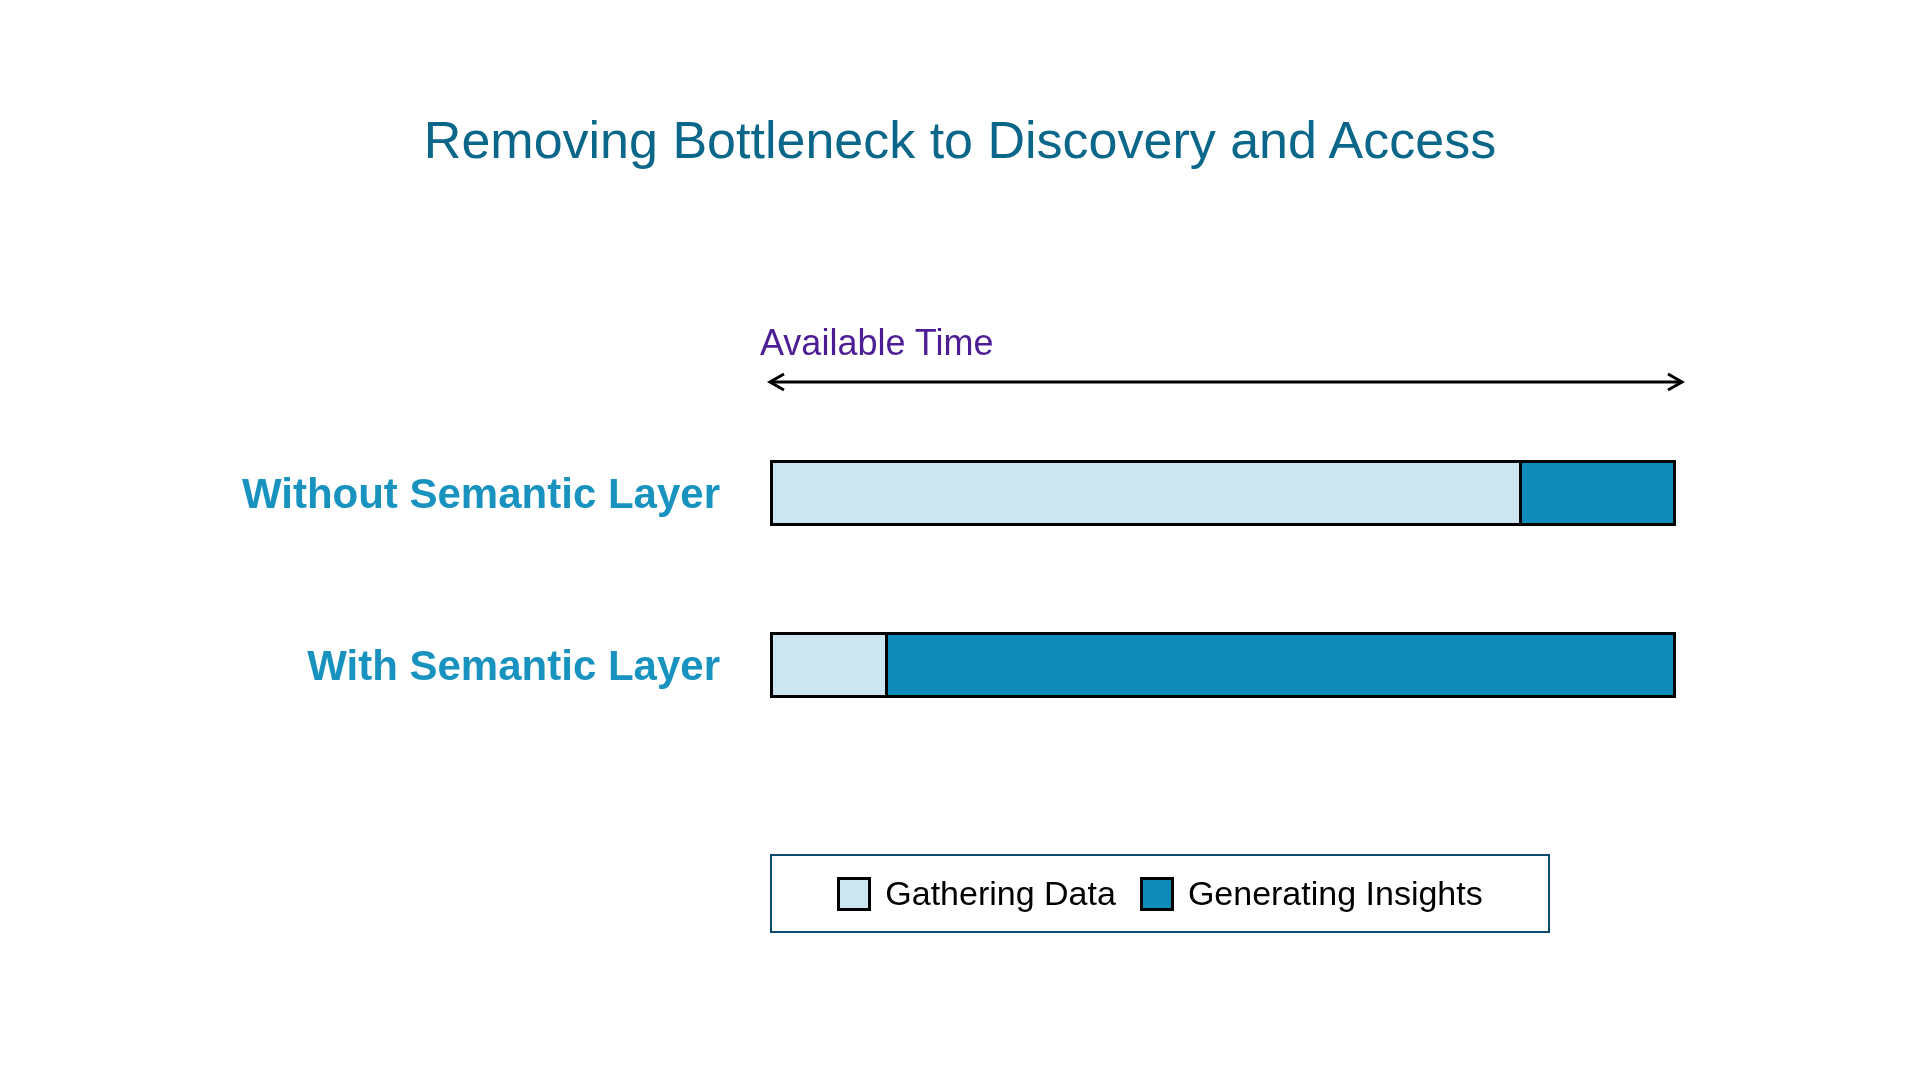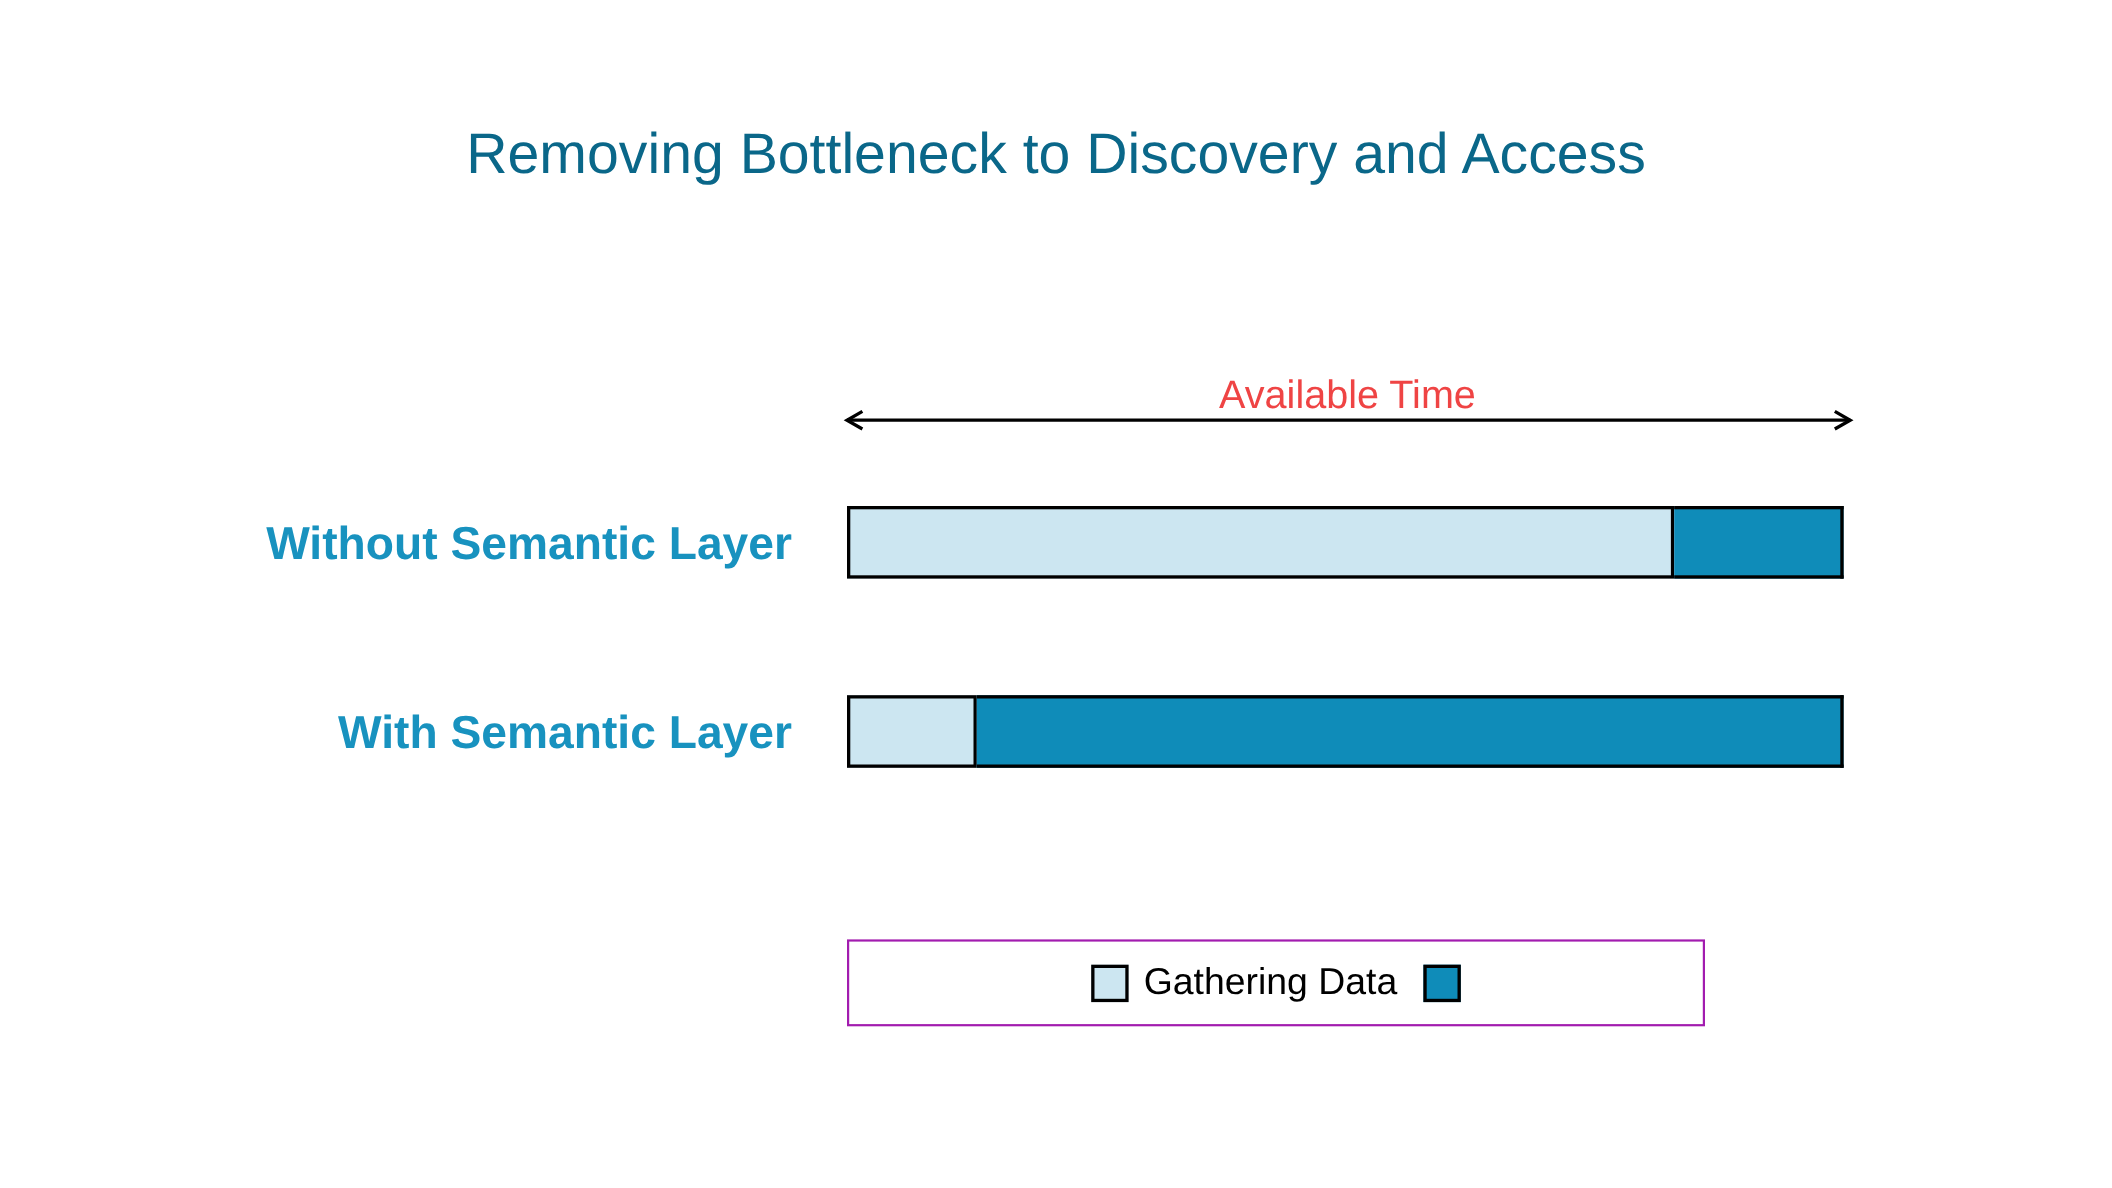--- a/index.html
+++ b/index.html
@@ -15,26 +15,26 @@
     top: 110px;
     left: 0;
     width: 100%;
     text-align: center;
     font-size: 52px;
     font-weight: 400;
     color: #0a6789;
   }
   .axis-label {
     position: absolute;
-    top: 338px;
+    top: 322px;
     left: 760px;
     width: 930px;
-    text-align: center;
+    text-align: left;
     font-size: 36px;
-    color: #ef4444;
+    color: #4c1d95;
   }
   .axis-arrow {
     position: absolute;
     top: 372px;
     left: 756px;
     width: 940px;
     height: 20px;
   }
   .axis-arrow svg { width: 100%; height: 100%; display: block; }
 
@@ -70,21 +70,21 @@
   }
   .seg + .seg { border-left: none; }
   .seg-light { background: #cce6f1; }
   .seg-dark  { background: #0f8cb9; }
 
   .legend {
     position: absolute;
     top: 854px;
     left: 770px;
     width: 780px;
-    border: 2px solid #a21caf;
+    border: 2px solid #0c4a6e;
     display: flex;
     align-items: center;
     justify-content: center;
     gap: 24px;
     padding: 18px 10px;
   }
   .legend-item {
     display: flex;
     align-items: center;
     gap: 14px;
@@ -129,14 +129,15 @@
   </div>
 </div>
 
 <div class="legend">
   <div class="legend-item">
     <span class="swatch swatch-light"></span>
     <span>Gathering Data</span>
   </div>
   <div class="legend-item">
     <span class="swatch swatch-dark"></span>
+    <span>Generating Insights</span>
   </div>
 </div>
 
 </body></html>

